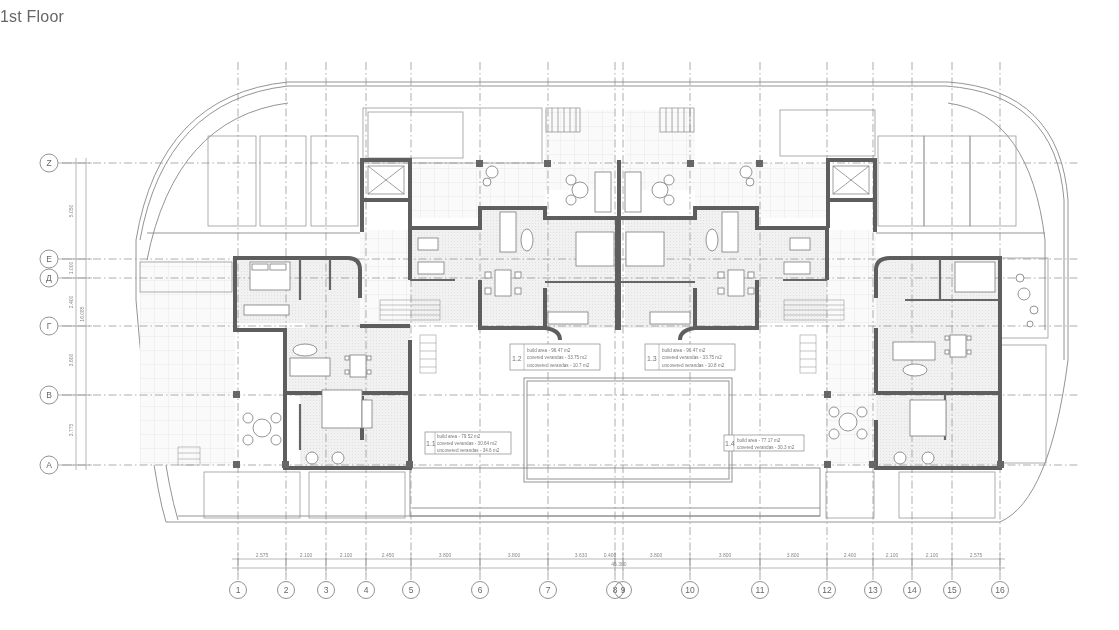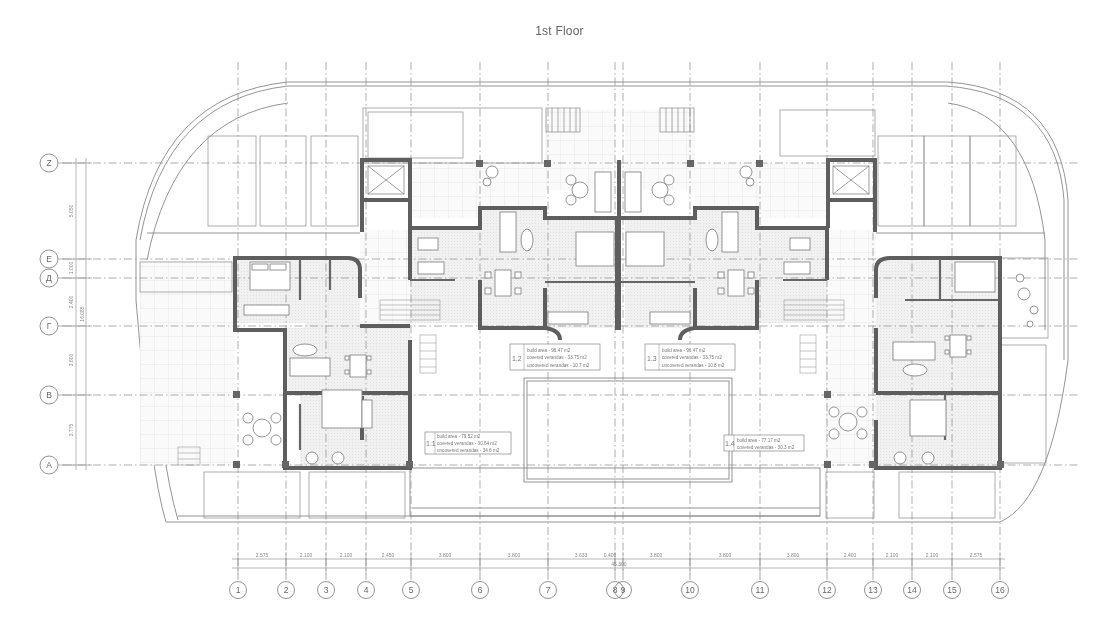--- a/index.html
+++ b/index.html
@@ -1,17 +1,17 @@
 <!DOCTYPE html>
 <html><head>
 <meta charset="utf-8">
 <style>
   html,body{margin:0;padding:0;background:#fff;}
   body{width:1119px;height:630px;position:relative;overflow:hidden;font-family:"Liberation Sans",sans-serif;color:#555;}
-  #title{position:absolute;top:24px;left:0;width:1119px;text-align:center;font-size:12px;color:#666;letter-spacing:0.2px;}
+  #title{position:absolute;top:8px;left:0;width:1119px;font-size:16px;color:#666;letter-spacing:0.2px;}
   svg{position:absolute;left:0;top:0;}
   .grid{stroke:#8a8a8a;stroke-width:0.7;stroke-dasharray:8 3 1.5 3;fill:none;}
   .thin{stroke:#9a9a9a;stroke-width:0.8;fill:none;}
   .outline{stroke:#888;stroke-width:0.9;fill:none;}
   .wall{stroke:#5e5e5e;stroke-width:4;fill:none;stroke-linejoin:miter;}
   .wallm{stroke:#666;stroke-width:2.2;fill:none;}
   .tile{fill:url(#tilePat);stroke:none;}
   .furn{stroke:#7a7a7a;stroke-width:0.8;fill:#fff;}
   .col{fill:#666;}
   .bubble{fill:#fff;stroke:#777;stroke-width:0.8;}

